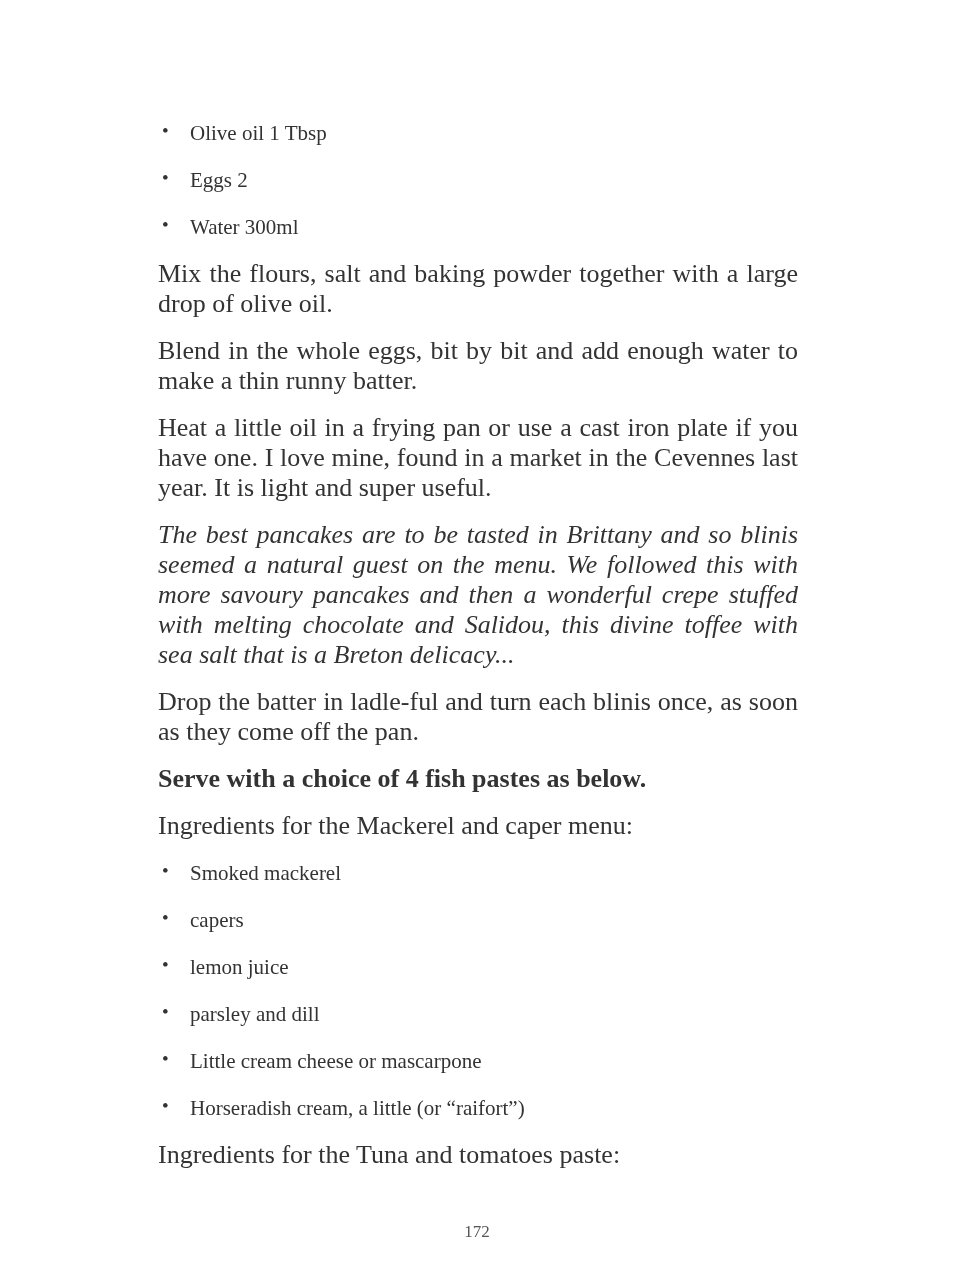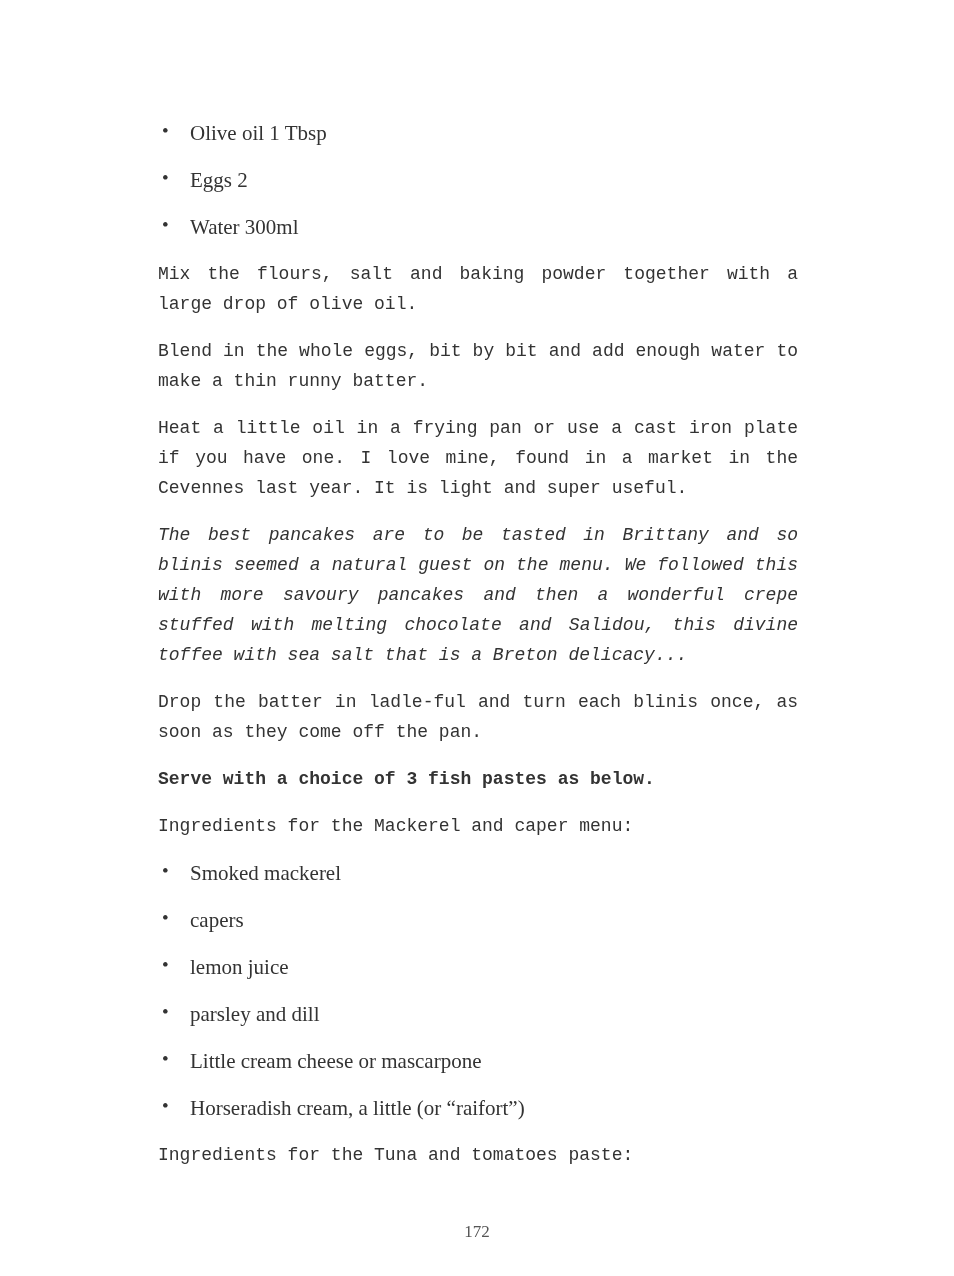--- a/index.html
+++ b/index.html
@@ -16,24 +16,23 @@
     color: #333333;
     overflow: hidden;
   }
   .content {
     position: absolute;
     top: 118px;
     left: 158px;
     width: 640px;
   }
   .para {
-    font-size: 18px;
+    font-size: 26px;
     line-height: 30px;
     margin: 0 0 17px 0;
-    font-family: Liberation Mono, monospace;
   }
   .justify {
     text-align: justify;
   }
   .italic {
     font-style: italic;
   }
   .bold {
     font-weight: bold;
   }
@@ -79,21 +78,21 @@
       <li>Water 300ml</li>
     </ul>
 
     <p class="para justify">Mix the flours, salt and baking powder together with a large drop of olive oil.</p>
     <p class="para justify">Blend in the whole eggs, bit by bit and add enough water to make a thin runny batter.</p>
     <p class="para justify">Heat a little oil in a frying pan or use a cast iron plate if you have one. I love mine, found in a market in the Cevennes last year. It is light and super useful.</p>
     <p class="para justify italic">The best pancakes are to be tasted in Brittany and so blinis seemed a natural guest on the menu. We followed this with more savoury pancakes and then a wonderful crepe stuffed with melting chocolate and Salidou, this divine toffee with sea salt that is a Breton delicacy...</p>
 
     <p class="para justify">Drop the batter in ladle-ful and turn each blinis once, as soon as they come off the pan.</p>
 
-    <p class="para bold">Serve with a choice of 3 fish pastes as below.</p>
+    <p class="para bold">Serve with a choice of 4 fish pastes as below.</p>
 
     <p class="para">Ingredients for the Mackerel and caper menu:</p>
 
     <ul class="bullet-list">
       <li>Smoked mackerel</li>
       <li>capers</li>
       <li>lemon juice</li>
       <li>parsley and dill</li>
       <li>Little cream cheese or mascarpone</li>
       <li>Horseradish cream, a little (or “raifort”)</li>

